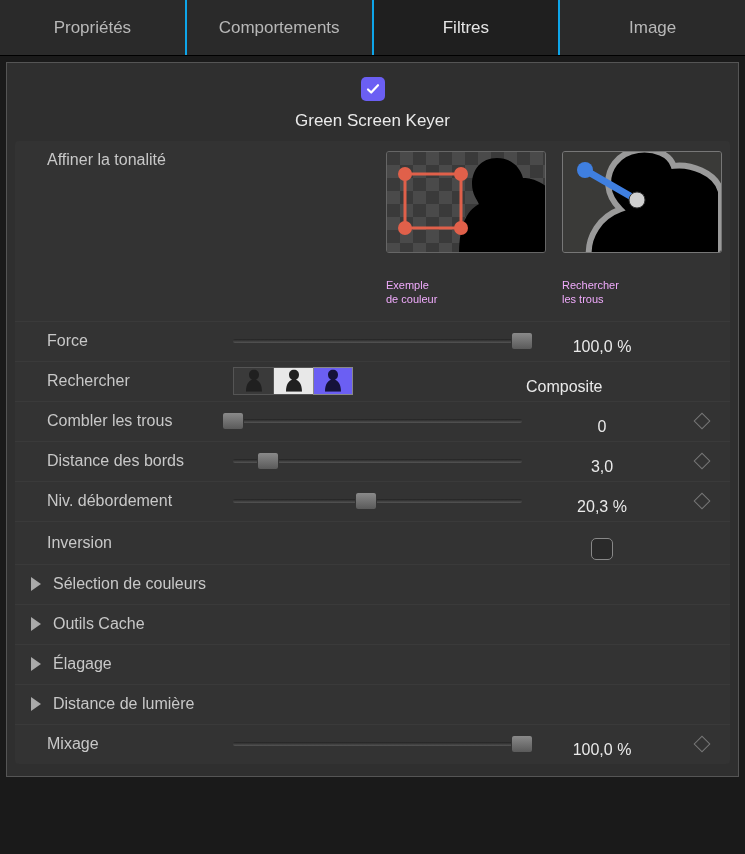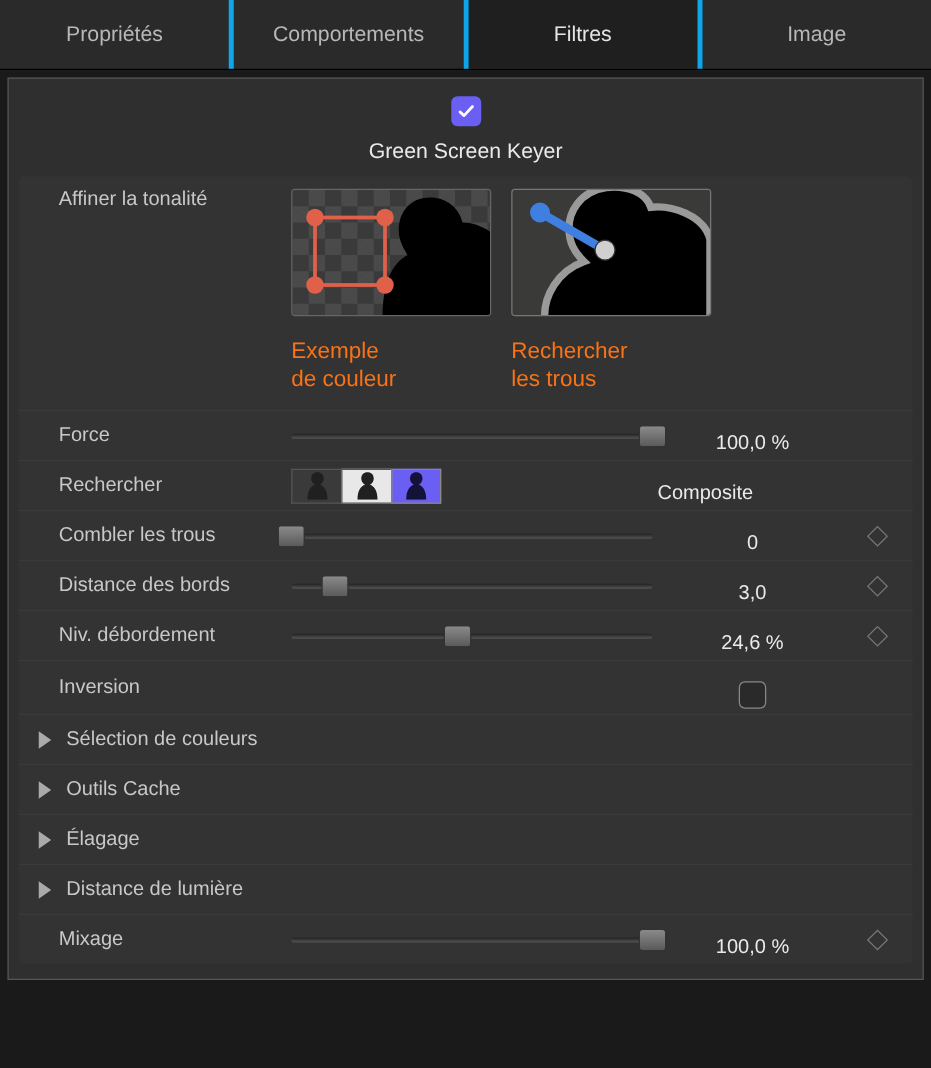--- a/index.html
+++ b/index.html
@@ -18,21 +18,21 @@
   background: #2a2a2a;
   border-bottom: 1px solid #000;
 }
 .tab {
   flex: 1;
   display: flex;
   align-items: center;
   justify-content: center;
   color: #b8b8b8;
   font-size: 17px;
-  border-right: 4px solid #0ea5e9;
+  border-right: 2px solid #0ea5e9;
   cursor: pointer;
 }
 .tab:last-child { border-right: none; }
 .tab.active { color: #e5e5e5; background: #1f1f1f; }
 .panel {
   background: #2f2f2f;
   margin: 6px;
   border: 1px solid #555;
   padding: 10px 8px 12px 8px;
 }
@@ -55,21 +55,21 @@
   background: #333;
   border-radius: 4px;
 }
 .row {
   display: flex;
   align-items: center;
   min-height: 40px;
   padding: 4px 8px 4px 8px;
   border-top: 1px solid #3a3a3a;
 }
-.row:first-child { border-top: none; }
+.row:first-child { border-top: none; justify-content: space-between; }
 .row .label {
   color: #c8c8c8;
   font-size: 16px;
   width: 210px;
   padding-left: 24px;
   flex-shrink: 0;
 }
 .row .control {
   flex: 1;
   display: flex;
@@ -116,21 +116,21 @@
     linear-gradient(-45deg,transparent 75%,#4a4a4a 75%);
   background-size: 26px 26px;
   background-position: 0 0, 0 13px, 13px -13px, -13px 0px;
   background-color: #3a3a3a;
 }
 .silhouette {
   position: absolute;
   right: -10px; bottom: -4px;
   width: 120px; height: 100px;
 }
-.tool-label { color: #f97316; font-size: 18px; line-height: 1.25; margin-top: 16px; white-space: pre-line; }
+.tool-label { color: #f0abfc; font-size: 11px; line-height: 1.25; margin-top: 26px; white-space: pre-line; }
 .slider-track {
   position: relative;
   height: 4px;
   background: linear-gradient(#222,#555);
   border-radius: 2px;
   flex: 1;
 }
 .slider-thumb {
   position: absolute;
   top: 50%;
@@ -326,21 +326,21 @@
         </div>
     </div>
 
     <div class="row">
       <div class="label">Niv. débordement</div>
       <div class="control">
         <div class="slider-track">
           <div class="slider-thumb" style="left:46%"></div>
         </div>
       </div>
-      <div class="value">24,6  %</div>
+      <div class="value">20,3  %</div>
       <div class="kf">
           <div class="diamond"></div>
         </div>
     </div>
 
     <div class="row">
       <div class="label">Inversion</div>
       <div class="control"></div>
       <div class="value" style="display:flex;justify-content:center">
         <div class="cb-empty"></div>

